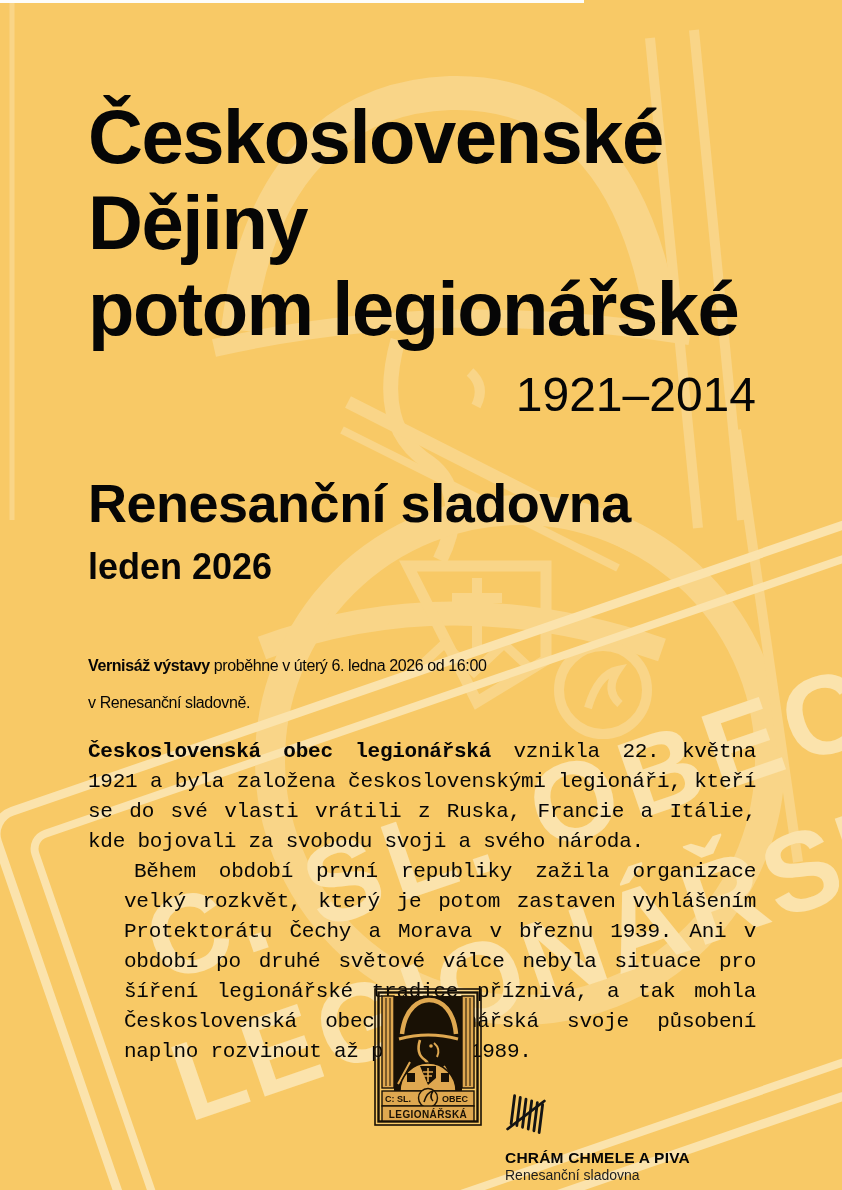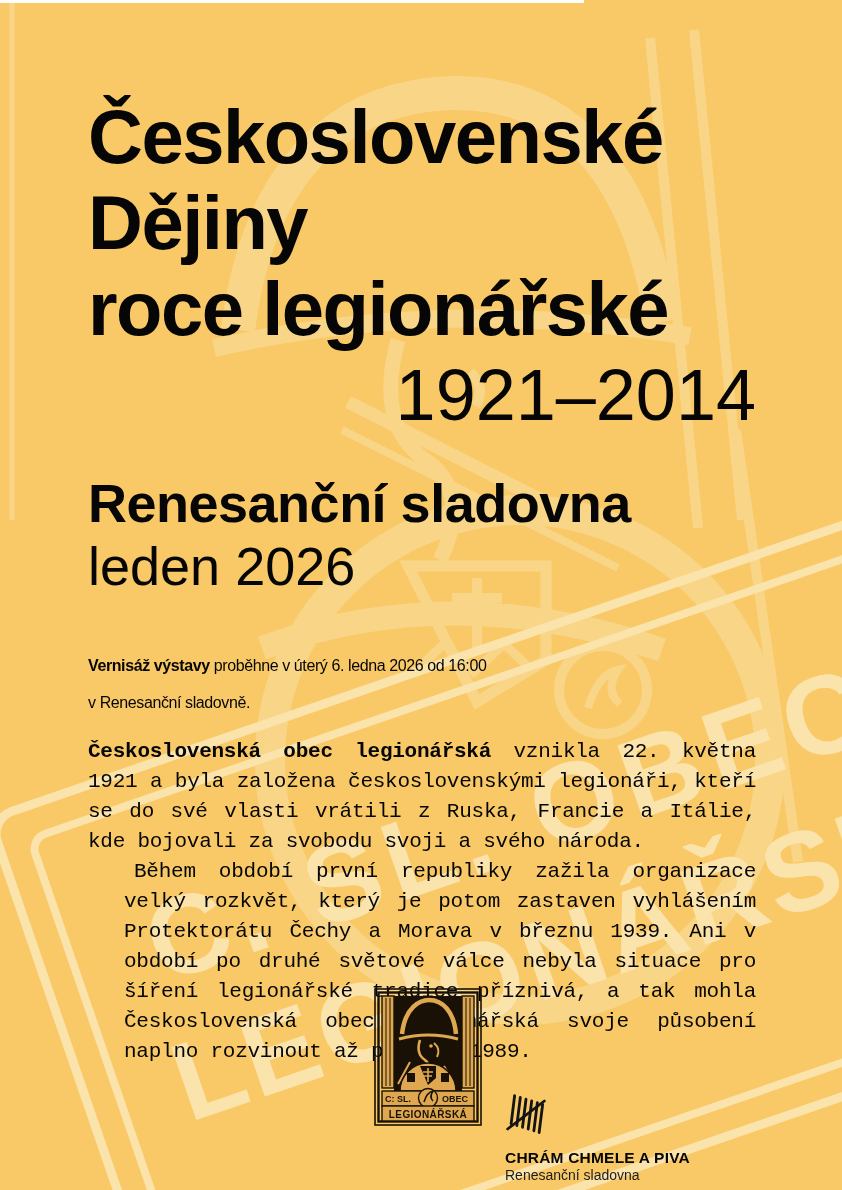--- a/index.html
+++ b/index.html
@@ -7,25 +7,25 @@
     position:relative;width:842px;height:1190px;overflow:hidden;
     background:#F8C966;
     font-family:"Liberation Sans",sans-serif;color:#060606;
   }
   .wm{position:absolute;left:0;top:0;pointer-events:none;}
   .top-artifact{position:absolute;left:0;top:0;width:584px;height:3px;background:#fdfdfb;}
   .content{position:absolute;left:88px;width:668px;}
   
   .title-block{top:94px;}
   .title-line{font-size:76px;line-height:86px;font-weight:800;letter-spacing:-1.5px;}
-  .date-range{font-size:72px;line-height:86px;font-weight:400;text-align:right;letter-spacing:0;}
+  .date-range{font-size:48px;line-height:86px;font-weight:400;text-align:right;letter-spacing:0;}
   
   .subtitle-block{top:472px;}
   .venue{font-size:54px;line-height:63px;font-weight:800;letter-spacing:-0.5px;}
-  .month{font-size:54px;line-height:63px;font-weight:400;}
+  .month{font-size:36px;line-height:63px;font-weight:700;}
   
   .vernissage{top:647px;font-size:16px;line-height:37px;letter-spacing:-0.4px;}
   .vernissage .ln{white-space:nowrap;}
   .vernissage strong{font-weight:800;}
   
   .body-block{top:737px;font-size:21px;line-height:30px;letter-spacing:-0.25px;text-align:justify;font-family:Liberation Mono, monospace;}
   .body-block p{margin:0;}
   .body-block p+p{text-indent:10px;margin-left:36px;}
   .body-block strong{font-weight:800;}
   
@@ -83,21 +83,21 @@
         <text x="150" y="1012" font-size="112" letter-spacing="4">LEGIONÁŘSKÁ</text>
       </g>
     </g>
   </svg>
 
   <div class="top-artifact"></div>
 
   <div class="content title-block" style="position:absolute;">
     <div class="title-line">Československé</div>
     <div class="title-line">Dějiny</div>
-    <div class="title-line">roce legionářské</div>
+    <div class="title-line">potom legionářské</div>
     <div class="date-range">1921–2014</div>
   </div>
 
   <div class="content subtitle-block" style="position:absolute;">
     <div class="venue">Renesanční sladovna</div>
     <div class="month">leden 2026</div>
   </div>
 
   <div class="content vernissage" style="position:absolute;">
     <div class="ln"><strong>Vernisáž výstavy</strong><span> proběhne v úterý 6. ledna 2026 od 16:00</span></div>

